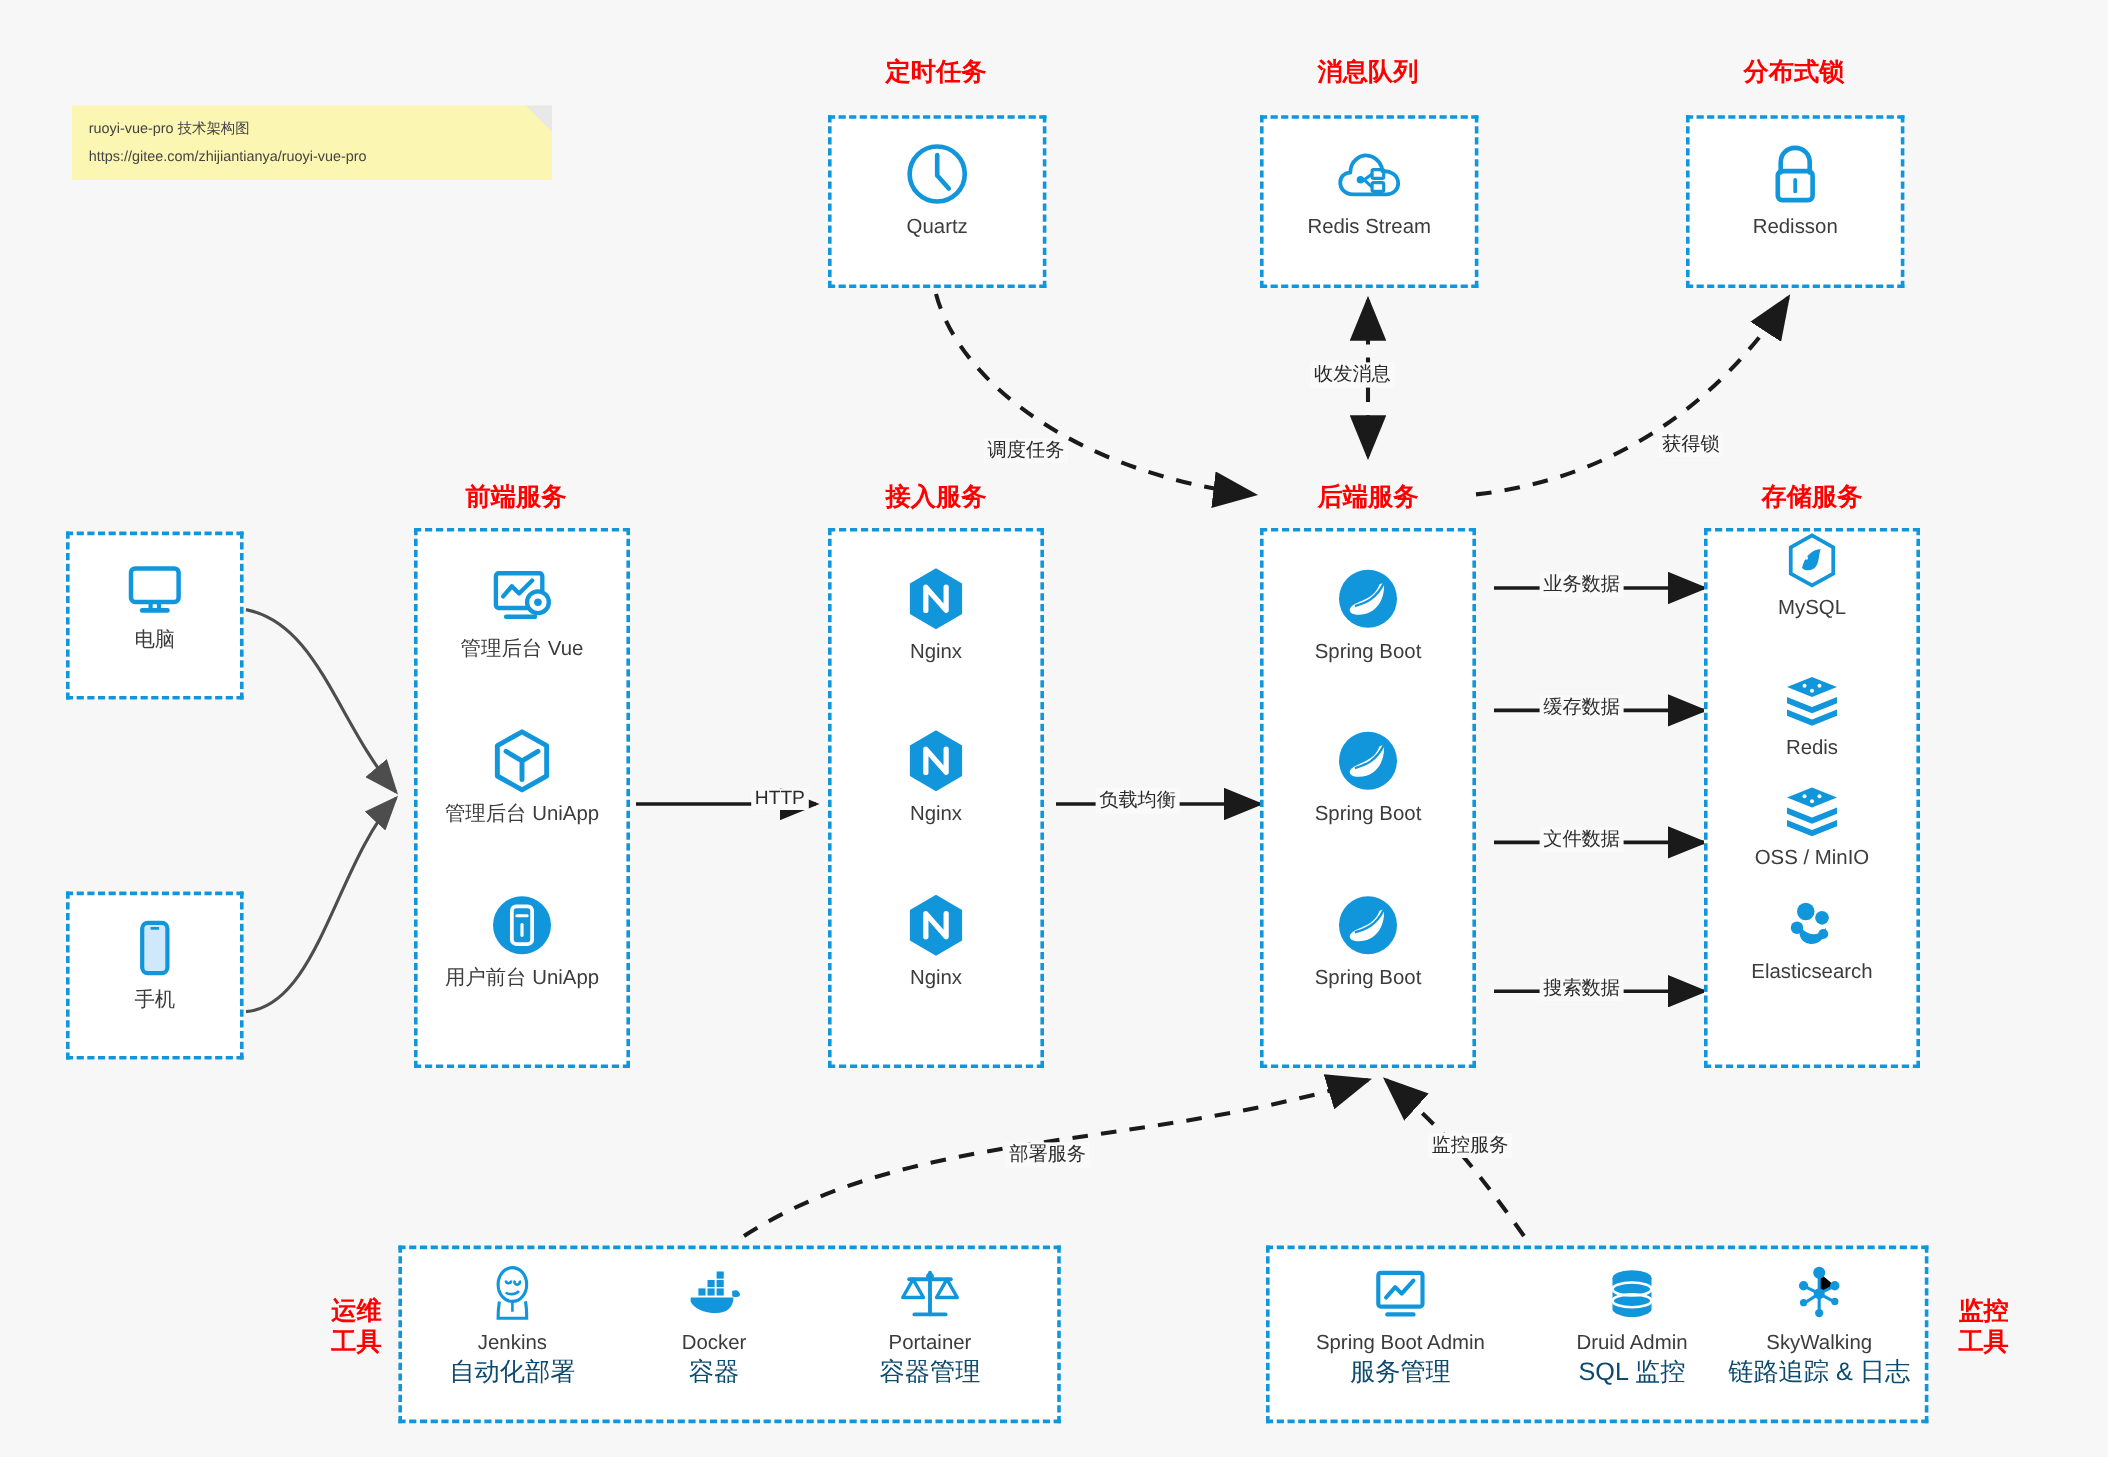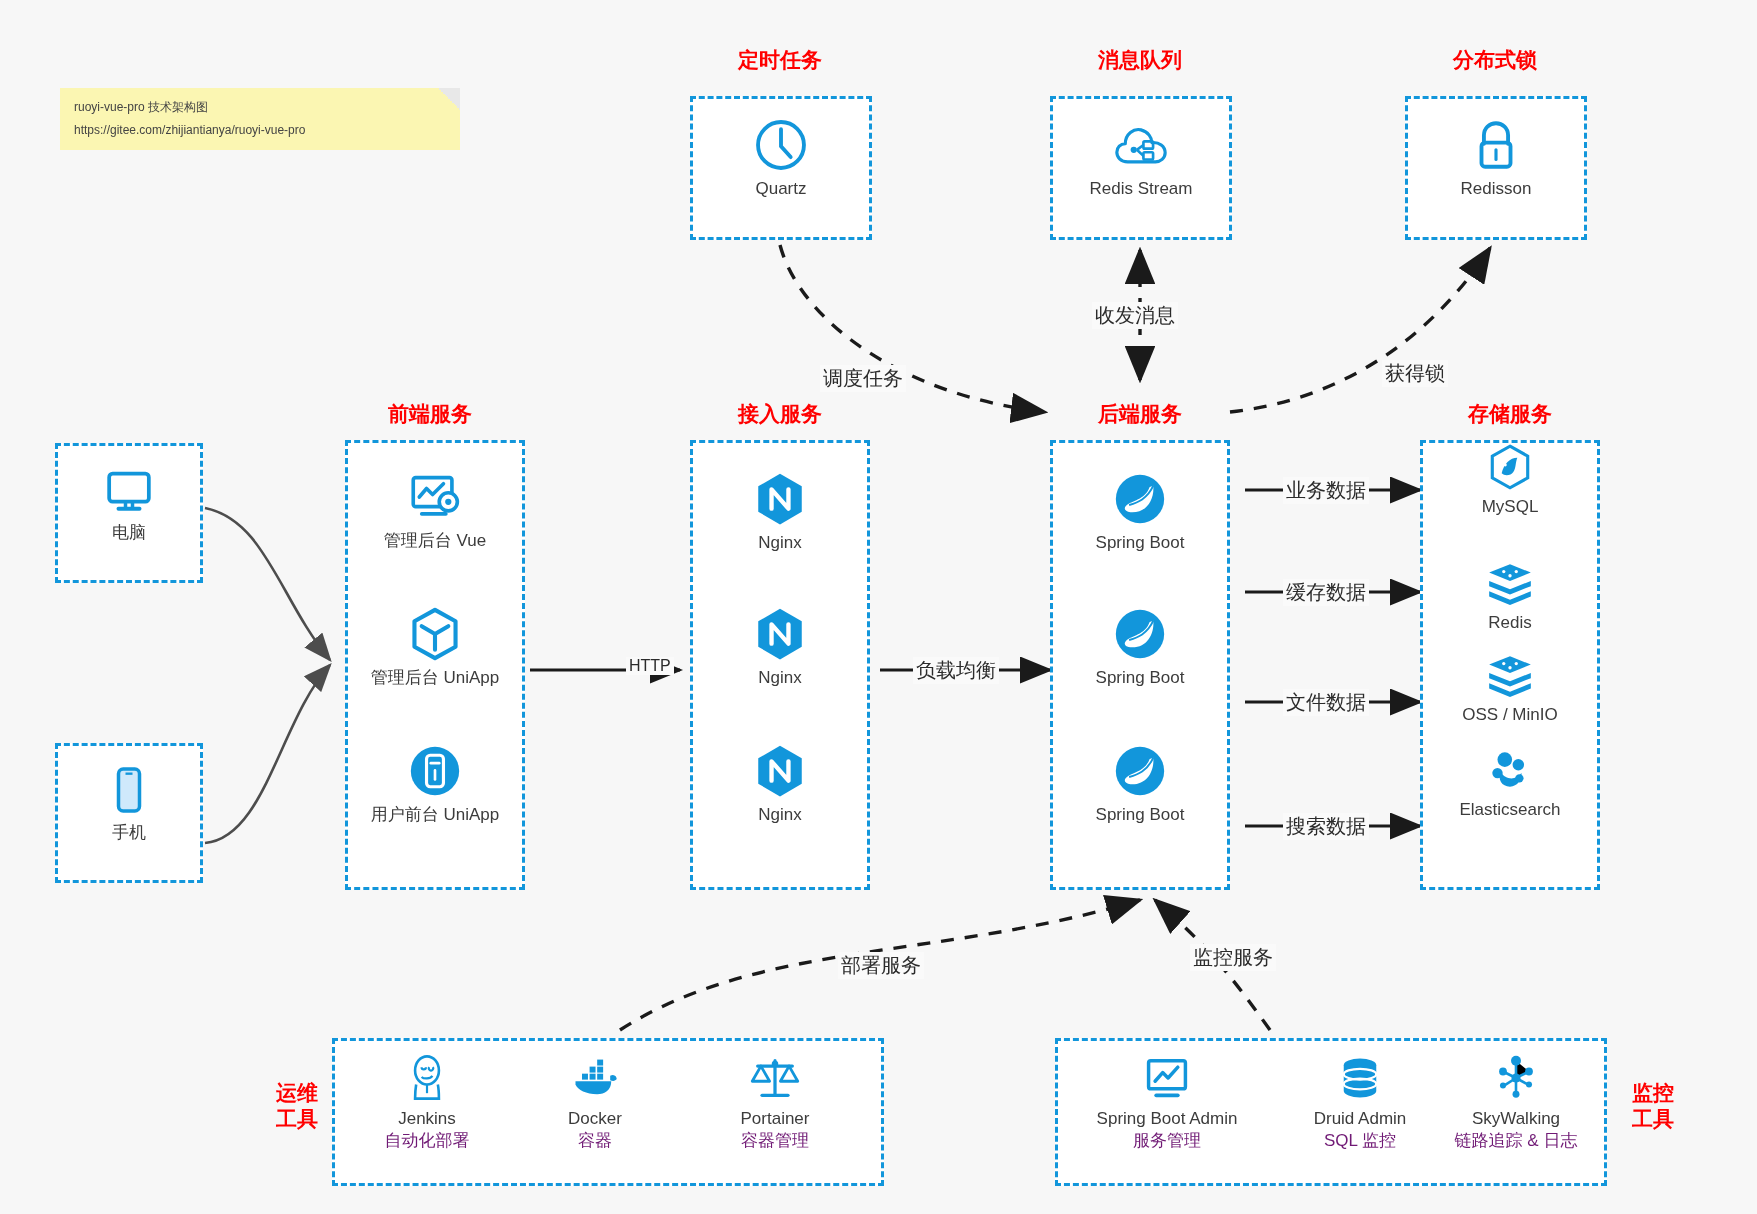--- a/index.html
+++ b/index.html
@@ -43,29 +43,29 @@
     background:#ffffff;
     box-sizing:border-box;
   }
 
   
   .node{position:absolute;text-align:center;}
   .node .cap{
     font-size:17px;color:#3c3c3c;white-space:nowrap;line-height:1.3;
     margin-top:4px;
   }
-  .node .cap2{font-size:17px;color:#701a75;white-space:nowrap;line-height:1.3;}
+  .node .cap2{font-size:21px;color:#0c4a6e;white-space:nowrap;line-height:1.3;}
   .ico{display:block;margin:0 auto;}
 
   
   .elabel{
     position:absolute;font-size:16px;color:#2b2b2b;background:#fafafa;
     padding:0 3px;white-space:nowrap;
   }
-  .elabel.cn{font-size:20px;}
+  .elabel.cn{font-size:16px;}
 
   svg.overlay{position:absolute;left:0;top:0;width:1757px;height:1214px;pointer-events:none;}
 </style>
 </head>
 <body>
 
 <div id="stage">
 
   <svg class="overlay" viewBox="0 0 1757 1214">
     <defs>

